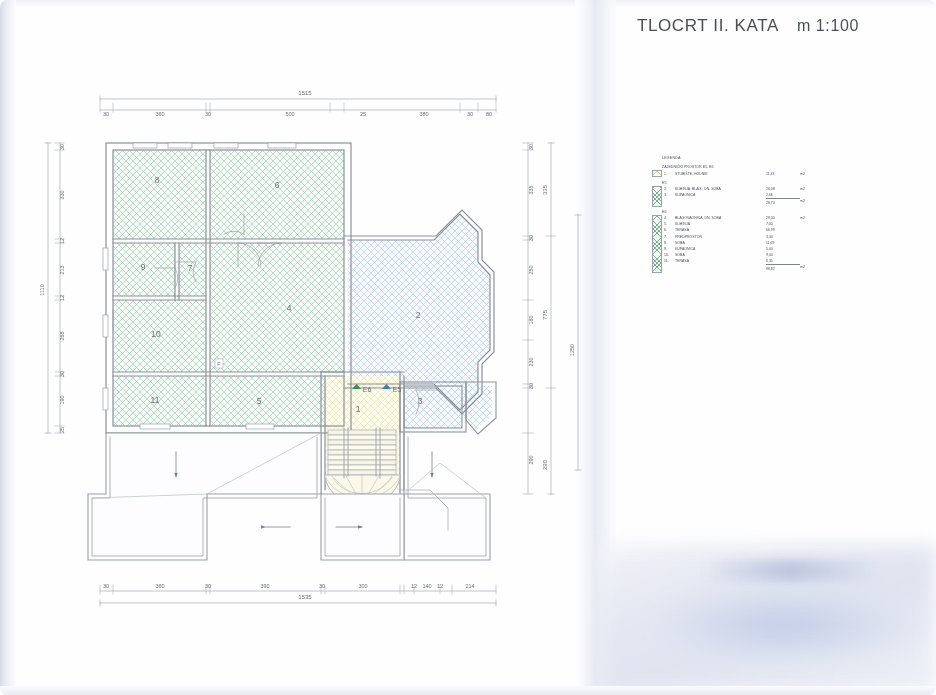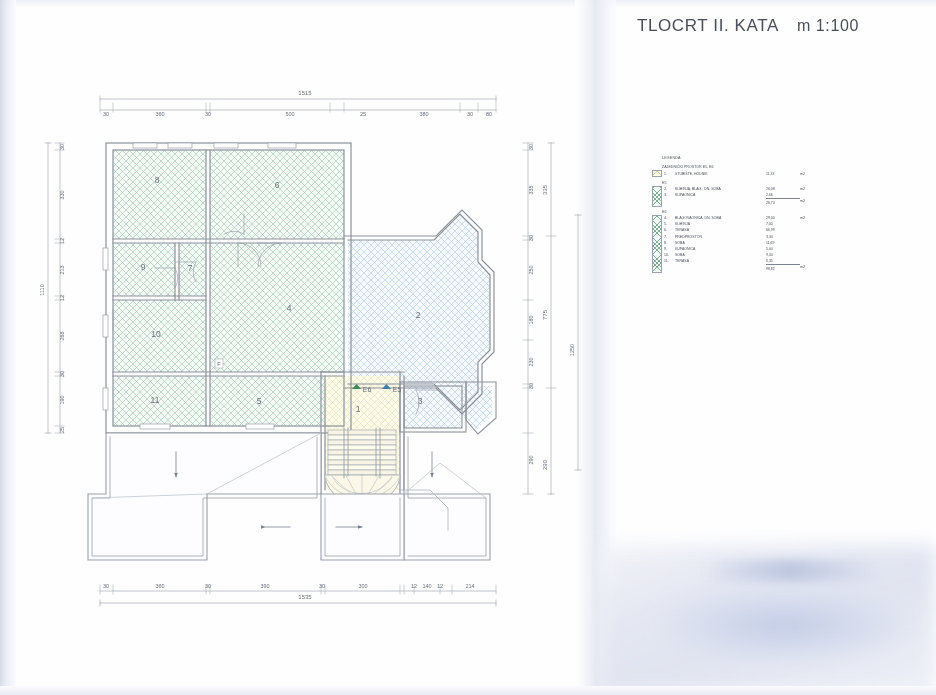--- a/index.html
+++ b/index.html
@@ -1,18 +1,18 @@
 <!DOCTYPE html>
 <html><head>
 <meta charset="utf-8">
 <style>
   html,body{margin:0;padding:0;background:#fff;}
   body{width:936px;height:695px;overflow:hidden;
        font-family:"Liberation Sans",sans-serif;color:#3a3f45;}
-  #page{position:relative;width:936px;height:695px;background:#fefeff;overflow:hidden;}
+  #page{position:relative;width:936px;height:695px;background:#fefeff;overflow:hidden;border-radius:8px;}
 
   
   .scan-shade{position:absolute;pointer-events:none;}
   #fold-left{left:0;top:0;width:16px;height:695px;
       background:linear-gradient(90deg,#cfd4e2 0%,#e7eaf2 38%,#fbfcff 100%);opacity:.85;}
   #fold-center{left:575px;top:0;width:34px;height:695px;
       background:linear-gradient(90deg,#ffffff 0%,#eef0f6 45%,#e3e6ef 62%,#f7f8fc 100%);opacity:.9;}
   #fold-right{left:596px;top:0;width:20px;height:695px;
       background:linear-gradient(90deg,#e9ecf4 0%,#fafbff 100%);opacity:.7;}
   #blur-br{left:600px;top:545px;width:336px;height:150px;

